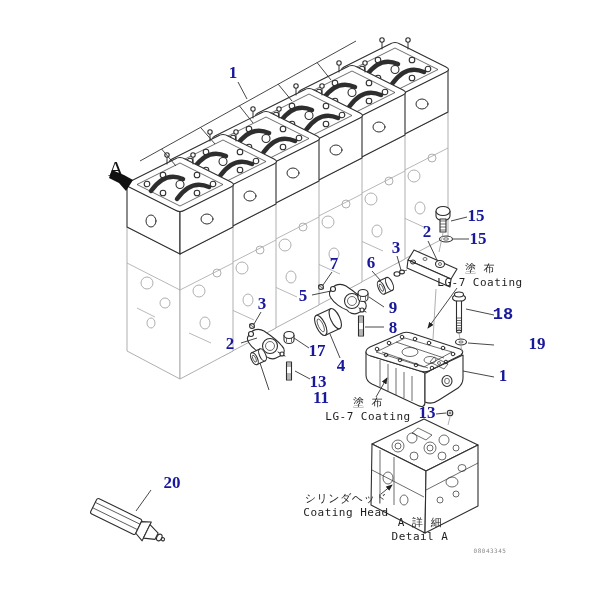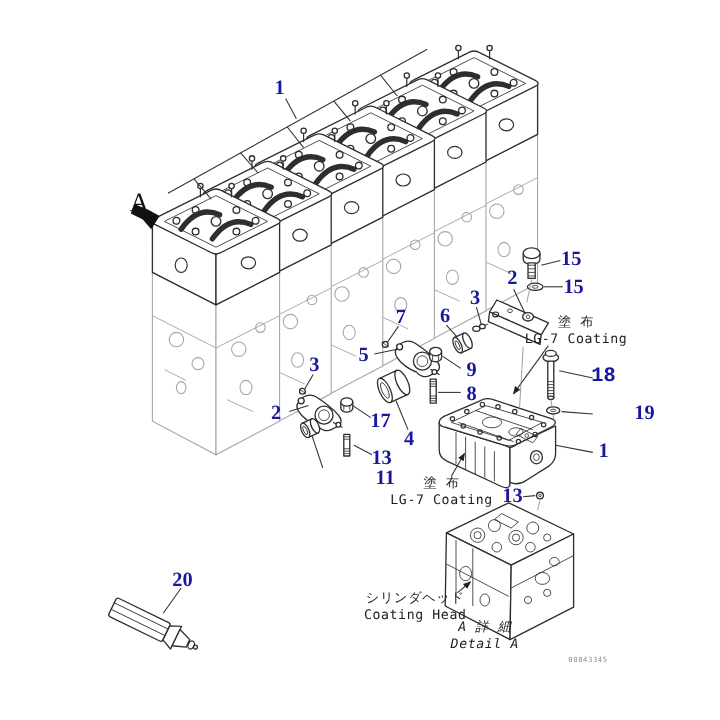--- a/index.html
+++ b/index.html
@@ -304,21 +304,21 @@
         <div>LG-7 Coating</div>
       </div>
       <div class="ann note" style="left: 368px; top: 410px;">
         <div>塗 布</div>
         <div>LG-7 Coating</div>
       </div>
       <div class="ann note" style="left: 346px; top: 506px;">
         <div>シリンダヘッド</div>
         <div>Coating Head</div>
       </div>
-      <div class="ann note" style="left: 404px; top: 530px; font-style: italic;">
+      <div class="ann note" style="left: 420px; top: 530px;">
         <div>A 詳 細</div>
         <div>Detail A</div>
       </div>
       <div class="ann tiny" style="left: 490px; top: 550px;">
         <div>08043345</div>
       </div>
     </div>
 <div>
       <div class="callout" style="left: 233px; top: 73px;">1</div>
       <div class="callout" style="left: 476px; top: 216px;">15</div>
@@ -333,16 +333,16 @@
       <div class="callout" style="left: 393px; top: 328px;">8</div>
       <div class="callout" style="left: 503px; top: 314px; font-family: Liberation Mono, monospace;">18</div>
       <div class="callout" style="left: 230px; top: 344px;">2</div>
       <div class="callout" style="left: 317px; top: 351px;">17</div>
       <div class="callout" style="left: 341px; top: 366px;">4</div>
       <div class="callout" style="left: 489px; top: 344px; margin-left: 48px;">19</div>
       <div class="callout" style="left: 273px; top: 398px; margin-left: 48px;">11</div>
       <div class="callout" style="left: 318px; top: 382px;">13</div>
       <div class="callout" style="left: 503px; top: 376px;">1</div>
       <div class="callout" style="left: 427px; top: 413px;">13</div>
-      <div class="callout" style="left: 152px; top: 483px;">20</div>
+      <div class="callout" style="left: 172px; top: 483px;">20</div>
     </div>
 
 </div>
 
 </body></html>

